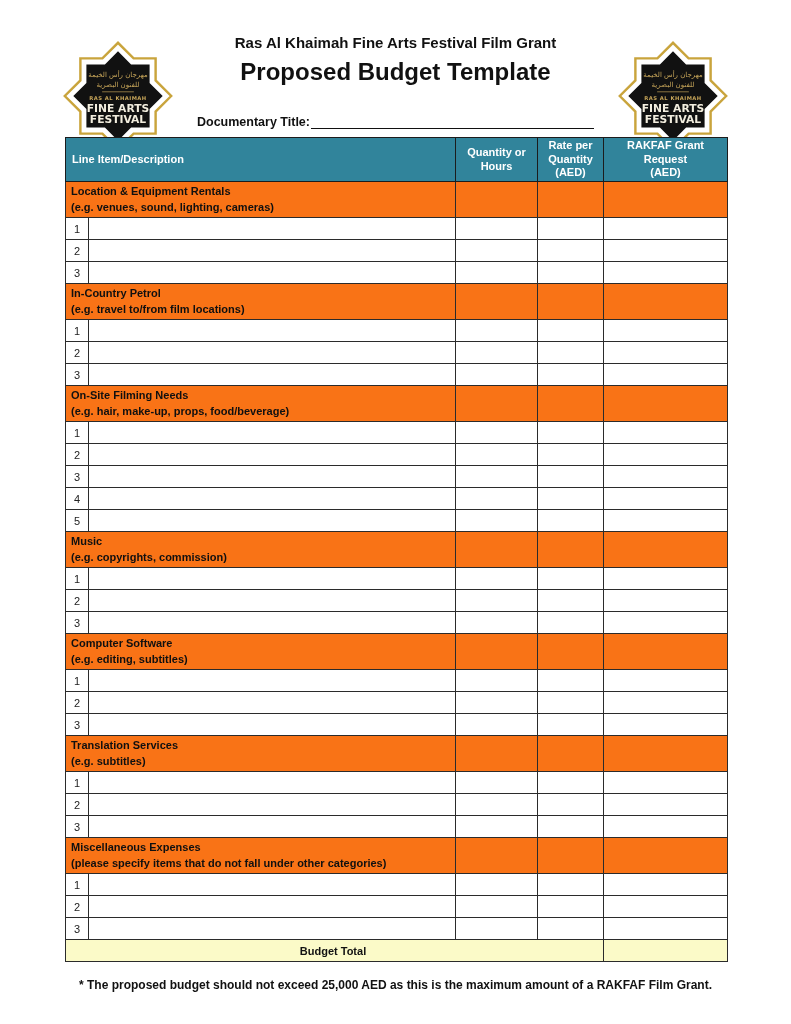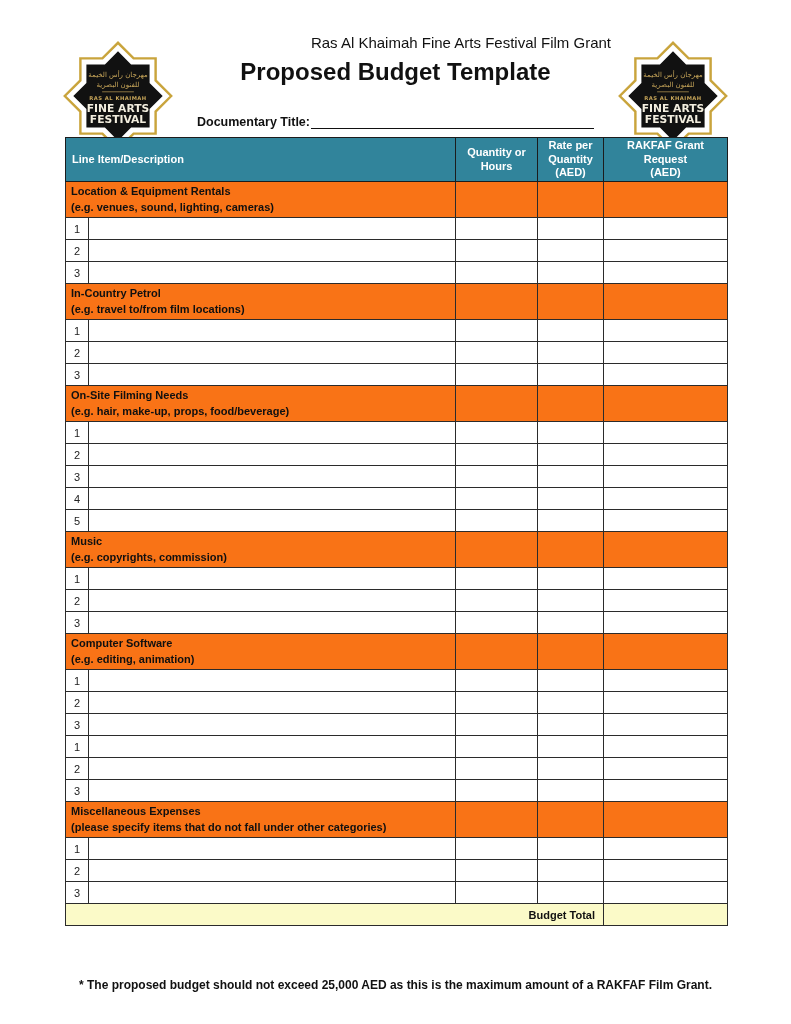--- a/index.html
+++ b/index.html
@@ -13,21 +13,21 @@
     overflow:hidden;
   }
   
   .logo{position:absolute;top:40px;width:112px;height:112px;}
   .logo-left{left:62px;}
   .logo-right{right:62px;}
   .header-center{
     position:absolute;top:34px;left:180px;right:180px;
     text-align:center;
   }
-  .org-line{font-size:15px;font-weight:normal;text-align:right;}
+  .org-line{font-size:15px;font-weight:bold;}
   .main-title{font-size:24px;font-weight:bold;margin-top:7px;}
   .doc-title-row{
     margin-top:28px;display:flex;justify-content:center;align-items:flex-end;
   }
   .doc-title-label{font-size:12.5px;font-weight:bold;white-space:nowrap;}
   .doc-title-line{
     display:inline-block;width:283px;height:14px;
     border-bottom:1.6px solid #111;margin-left:1px;
   }
   
@@ -51,21 +51,21 @@
   .budget-table thead th.col-desc{text-align:left;padding-left:6px;margin-top:40px;}
   tr.category-row td{
     background:#f97316;height:36px;vertical-align:middle;
   }
   .cat-title,.cat-sub{font-weight:bold;line-height:1.45;color:#101010;}
   tr.item-row td{height:22px;background:#fff;}
   td.num-cell{text-align:center;color:#222;}
   tr.total-row td{
     background:#FBFAC8;height:22px;
   }
-  td.total-label{text-align:right;font-weight:bold;padding-right:8px;}
+  td.total-label{text-align:center;font-weight:bold;padding-right:8px;}
   
   .footnote{
     position:absolute;top:978px;left:0;width:100%;
     text-align:center;font-size:12px;font-weight:bold;
   }
   
   .logo svg text{font-family:"DejaVu Sans", sans-serif;}
 </style>
 </head>
 <body>
@@ -254,43 +254,52 @@
         <tr class="item-row">
           <td class="num-cell">3</td>
           <td class="desc-cell"></td>
           <td></td>
           <td></td>
           <td></td>
         </tr>
         <tr class="category-row">
           <td colspan="2">
             <div class="cat-title">Computer Software</div>
-            <div class="cat-sub">(e.g. editing, animation)</div>
-          </td>
-          <td></td>
-          <td></td>
-          <td></td>
-        </tr>
-        <tr class="item-row">
-          <td class="num-cell">1</td>
-          <td class="desc-cell"></td>
-          <td></td>
-          <td></td>
-          <td></td>
-        </tr>
-        <tr class="item-row">
-          <td class="num-cell">2</td>
-          <td class="desc-cell"></td>
-          <td></td>
-          <td></td>
-          <td></td>
-        </tr>
-        <tr class="item-row">
-          <td class="num-cell">3</td>
-          <td class="desc-cell"></td>
+            <div class="cat-sub">(e.g. editing, subtitles)</div>
+          </td>
+          <td></td>
+          <td></td>
+          <td></td>
+        </tr>
+        <tr class="item-row">
+          <td class="num-cell">1</td>
+          <td class="desc-cell"></td>
+          <td></td>
+          <td></td>
+          <td></td>
+        </tr>
+        <tr class="item-row">
+          <td class="num-cell">2</td>
+          <td class="desc-cell"></td>
+          <td></td>
+          <td></td>
+          <td></td>
+        </tr>
+        <tr class="item-row">
+          <td class="num-cell">3</td>
+          <td class="desc-cell"></td>
+          <td></td>
+          <td></td>
+          <td></td>
+        </tr>
+        <tr class="category-row">
+          <td colspan="2">
+            <div class="cat-title">Translation Services</div>
+            <div class="cat-sub">(e.g. subtitles)</div>
+          </td>
           <td></td>
           <td></td>
           <td></td>
         </tr>
         <tr class="item-row">
           <td class="num-cell">1</td>
           <td class="desc-cell"></td>
           <td></td>
           <td></td>
           <td></td>

